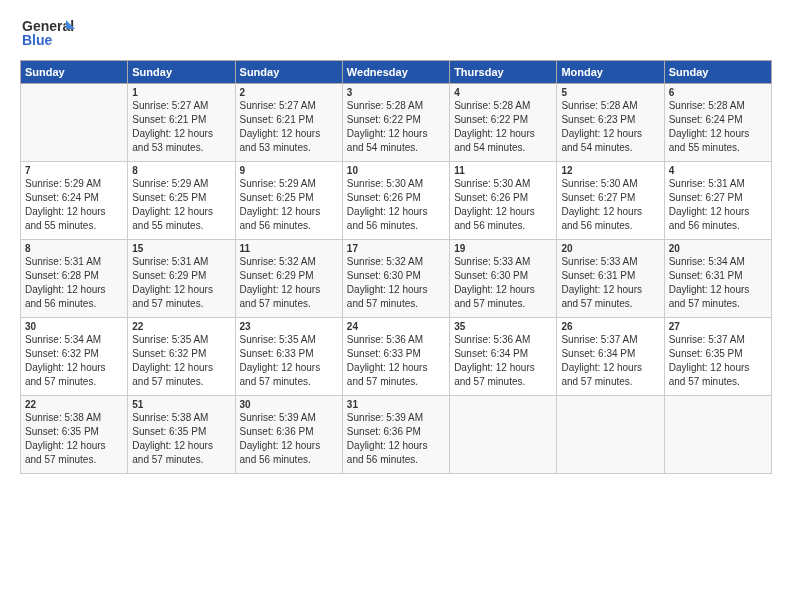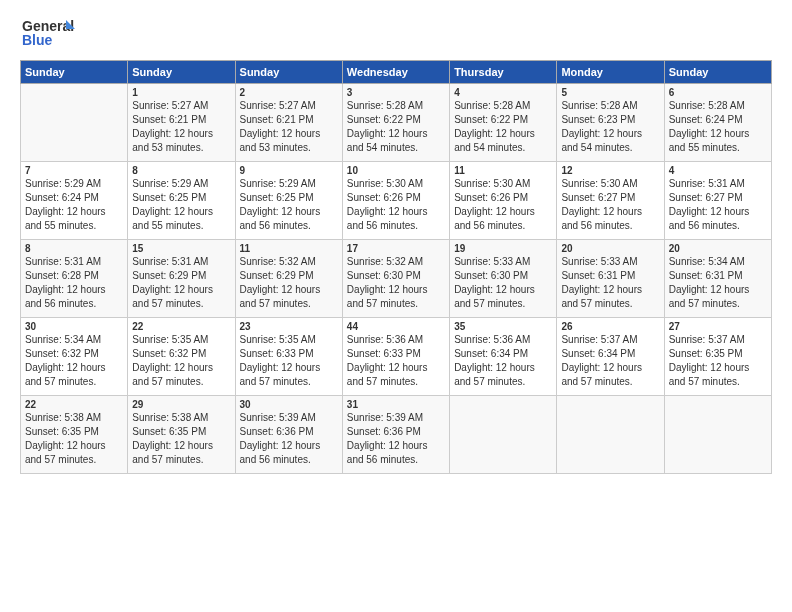--- a/index.html
+++ b/index.html
@@ -271,21 +271,21 @@
 and 57 minutes.</div>
           </td>
           <td>
             <span class="day-num">23</span>
             <div class="day-info" style="white-space: pre-line;">Sunrise: 5:35 AM
 Sunset: 6:33 PM
 Daylight: 12 hours
 and 57 minutes.</div>
           </td>
           <td>
-            <span class="day-num">44</span>
+            <span class="day-num">24</span>
             <div class="day-info" style="white-space: pre-line;">Sunrise: 5:36 AM
 Sunset: 6:33 PM
 Daylight: 12 hours
 and 57 minutes.</div>
           </td>
           <td>
             <span class="day-num">35</span>
             <div class="day-info" style="white-space: pre-line;">Sunrise: 5:36 AM
 Sunset: 6:34 PM
 Daylight: 12 hours
@@ -308,21 +308,21 @@
         </tr>
         <tr>
           <td>
             <span class="day-num">22</span>
             <div class="day-info" style="white-space: pre-line;">Sunrise: 5:38 AM
 Sunset: 6:35 PM
 Daylight: 12 hours
 and 57 minutes.</div>
           </td>
           <td>
-            <span class="day-num">29</span>
+            <span class="day-num">51</span>
             <div class="day-info" style="white-space: pre-line;">Sunrise: 5:38 AM
 Sunset: 6:35 PM
 Daylight: 12 hours
 and 57 minutes.</div>
           </td>
           <td>
             <span class="day-num">30</span>
             <div class="day-info" style="white-space: pre-line;">Sunrise: 5:39 AM
 Sunset: 6:36 PM
 Daylight: 12 hours

